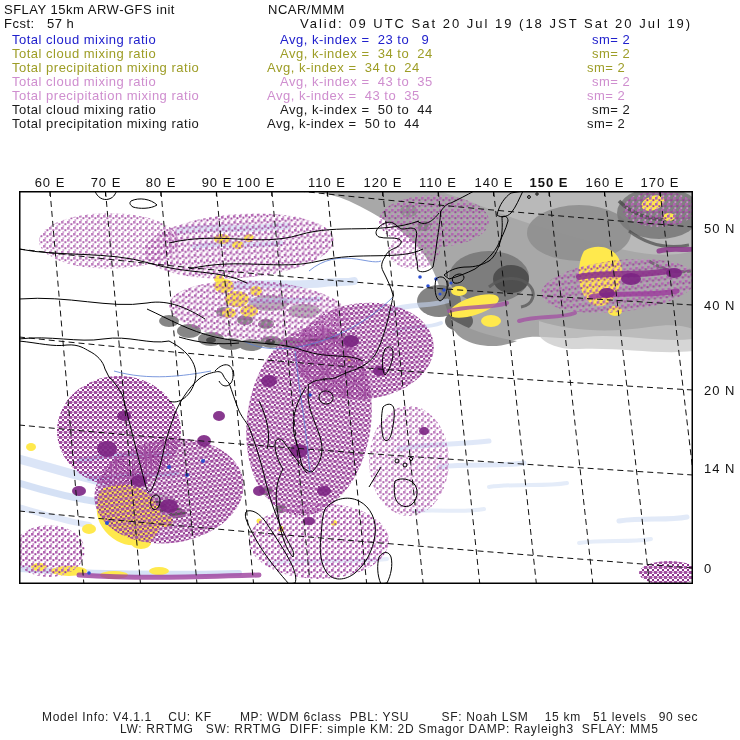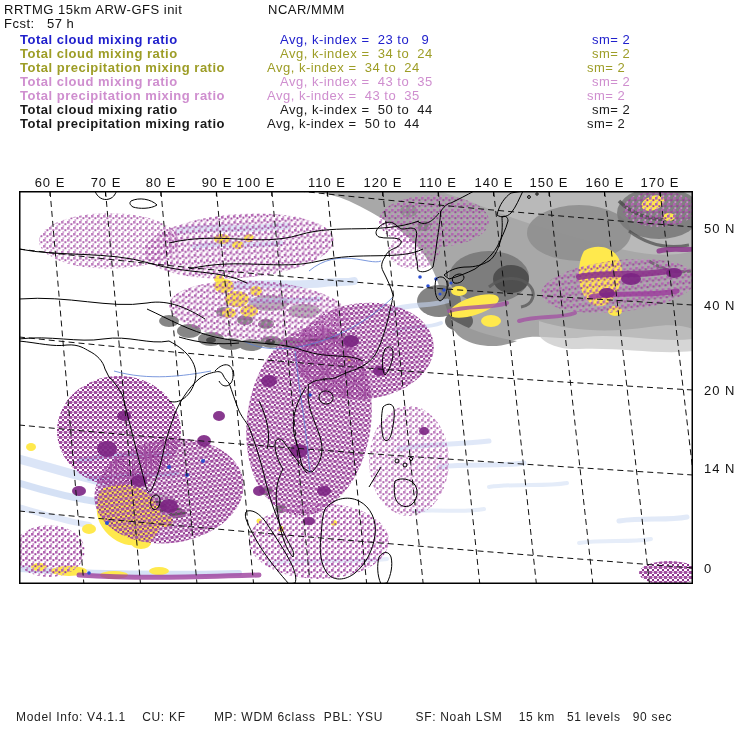--- a/index.html
+++ b/index.html
@@ -4,38 +4,39 @@
 <style>
   html,body{margin:0;padding:0;background:#ffffff;}
   .page{position:relative;width:740px;height:740px;background:#fff;overflow:hidden;
         font-family:"Liberation Sans",sans-serif;color:#111;}
   .t{position:absolute;white-space:pre;font-size:13px;line-height:14px;letter-spacing:.5px;}
   .wide{letter-spacing:2px;}
   .c-blue{color:#2020cc;}
   .c-olive{color:#9d9d26;}
   .c-orchid{color:#cf8ecf;}
   .c-black{color:#1a1a1a;}
-  .lg-label{left:20px;font-weight:bold;}
+  .lg-label{left:12px;}
   .lg-stat{left:280px;}
   .lg-sm{left:592px;}
   .precip .lg-stat{left:267px;}
   .precip .lg-sm{left:587px;}
   .xlab{position:absolute;width:56px;text-align:center;font-size:13px;letter-spacing:1px;white-space:pre;top:175px;}
   .ylab{position:absolute;left:704px;font-size:13px;letter-spacing:1px;white-space:pre;}
   .ftr{position:absolute;white-space:pre;font-size:12px;line-height:12px;letter-spacing:.7px;color:#222;}
   svg{position:absolute;left:19px;top:191px;}
 </style>
 </head>
 <body>
 
 <div class="page">
 
-  <div class="t" style="left:4px;top:3px;">RRTMG 15km ARW-GFS init</div>
+  <div class="t" style="left:4px;top:3px;">SFLAY 15km ARW-GFS init</div>
   <div class="t" style="left:268px;top:3px;">NCAR/MMM</div>
   <div class="t" style="left:4px;top:17px;">Fcst:   57 h</div>
+  <div class="t wide" style="left:300px;top:17px;">Valid: 09 UTC Sat 20 Jul 19 (18 JST Sat 20 Jul 19)</div>
 
   <div>
     <span class="t c-blue lg-label" style="top:33px;">Total cloud mixing ratio</span>
     <span class="t c-blue lg-stat" style="top:33px;">Avg, k-index =  23 to   9</span>
     <span class="t c-blue lg-sm" style="top:33px;">sm= 2</span>
   </div>
   <div>
     <span class="t c-olive lg-label" style="top:47px;">Total cloud mixing ratio</span>
     <span class="t c-olive lg-stat" style="top:47px;">Avg, k-index =  34 to  24</span>
     <span class="t c-olive lg-sm" style="top:47px;">sm= 2</span>
@@ -68,21 +69,21 @@
 
   <span class="xlab" style="left:22px;">60 E</span>
   <span class="xlab" style="left:78px;">70 E</span>
   <span class="xlab" style="left:133px;">80 E</span>
   <span class="xlab" style="left:189px;">90 E</span>
   <span class="xlab" style="left:228px;">100 E</span>
   <span class="xlab" style="left:299px;">110 E</span>
   <span class="xlab" style="left:355px;">120 E</span>
   <span class="xlab" style="left:410px;">110 E</span>
   <span class="xlab" style="left:466px;">140 E</span>
-  <span class="xlab" style="left:521px;">150 E</span>
+  <span class="xlab" style="left:521px;font-weight:bold;">150 E</span>
   <span class="xlab" style="left:577px;">160 E</span>
   <span class="xlab" style="left:632px;">170 E</span>
 
   <span class="ylab" style="top:221px;">50 N</span>
   <span class="ylab" style="top:298px;">40 N</span>
   <span class="ylab" style="top:383px;">20 N</span>
   <span class="ylab" style="top:461px;">14 N</span>
   <span class="ylab" style="top:561px;">0</span>
 
   <svg width="674" height="393" viewBox="0 0 674 393">
@@ -344,15 +345,16 @@
         <line x1="474.6" y1="0" x2="474.6" y2="5"></line>
           <line x1="530.1" y1="0" x2="530.1" y2="5"></line>
         <line x1="585.5" y1="0" x2="585.5" y2="5"></line>
           <line x1="641" y1="0" x2="641" y2="5"></line>
       </g>
     </g>
 
     <rect x="0.75" y="0.75" width="672.5" height="391.5" fill="none" stroke="#000" stroke-width="1.5"></rect>
   </svg>
 
-  <div class="ftr" style="left:16px;top:711px;">Model Info: V4.1.1    CU: KF       MP: WDM 6class  PBL: YSU        SF: Noah LSM    15 km   51 levels   90 sec</div>
+  <div class="ftr" style="left:42px;top:711px;">Model Info: V4.1.1    CU: KF       MP: WDM 6class  PBL: YSU        SF: Noah LSM    15 km   51 levels   90 sec</div>
+  <div class="ftr" style="left:120px;top:723px;">LW: RRTMG   SW: RRTMG  DIFF: simple KM: 2D Smagor DAMP: Rayleigh3  SFLAY: MM5</div>
 
 </div>
 
 </body></html>

